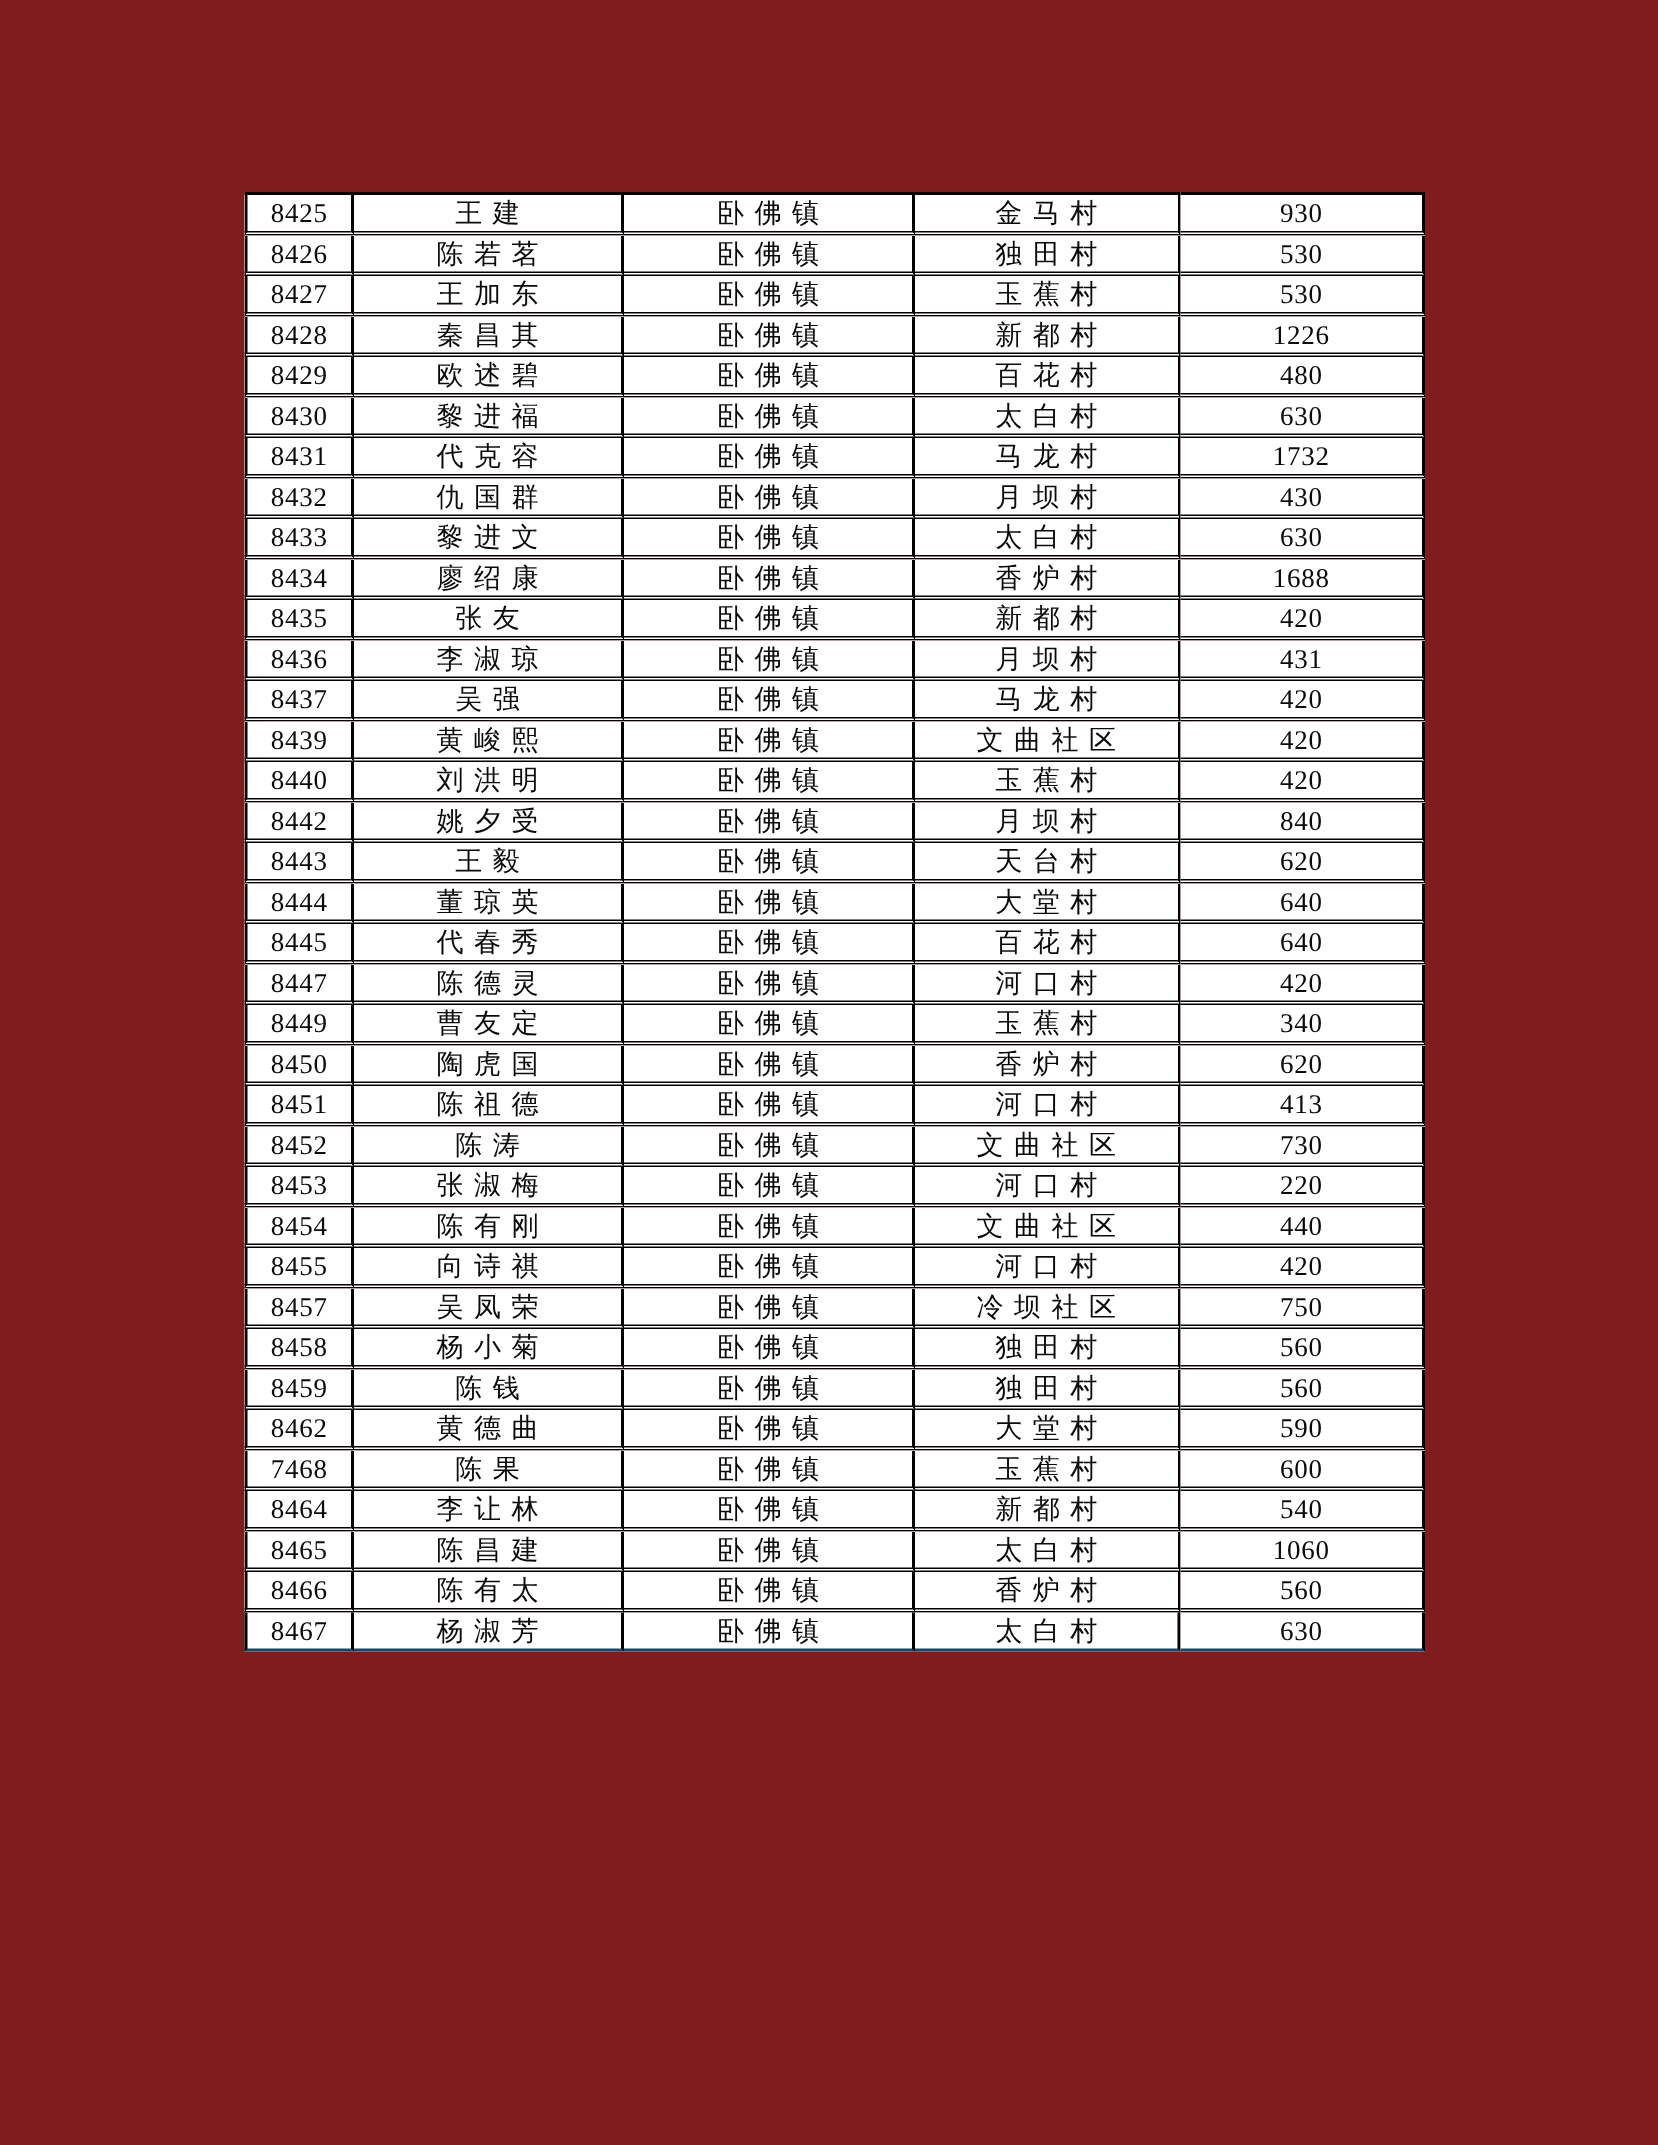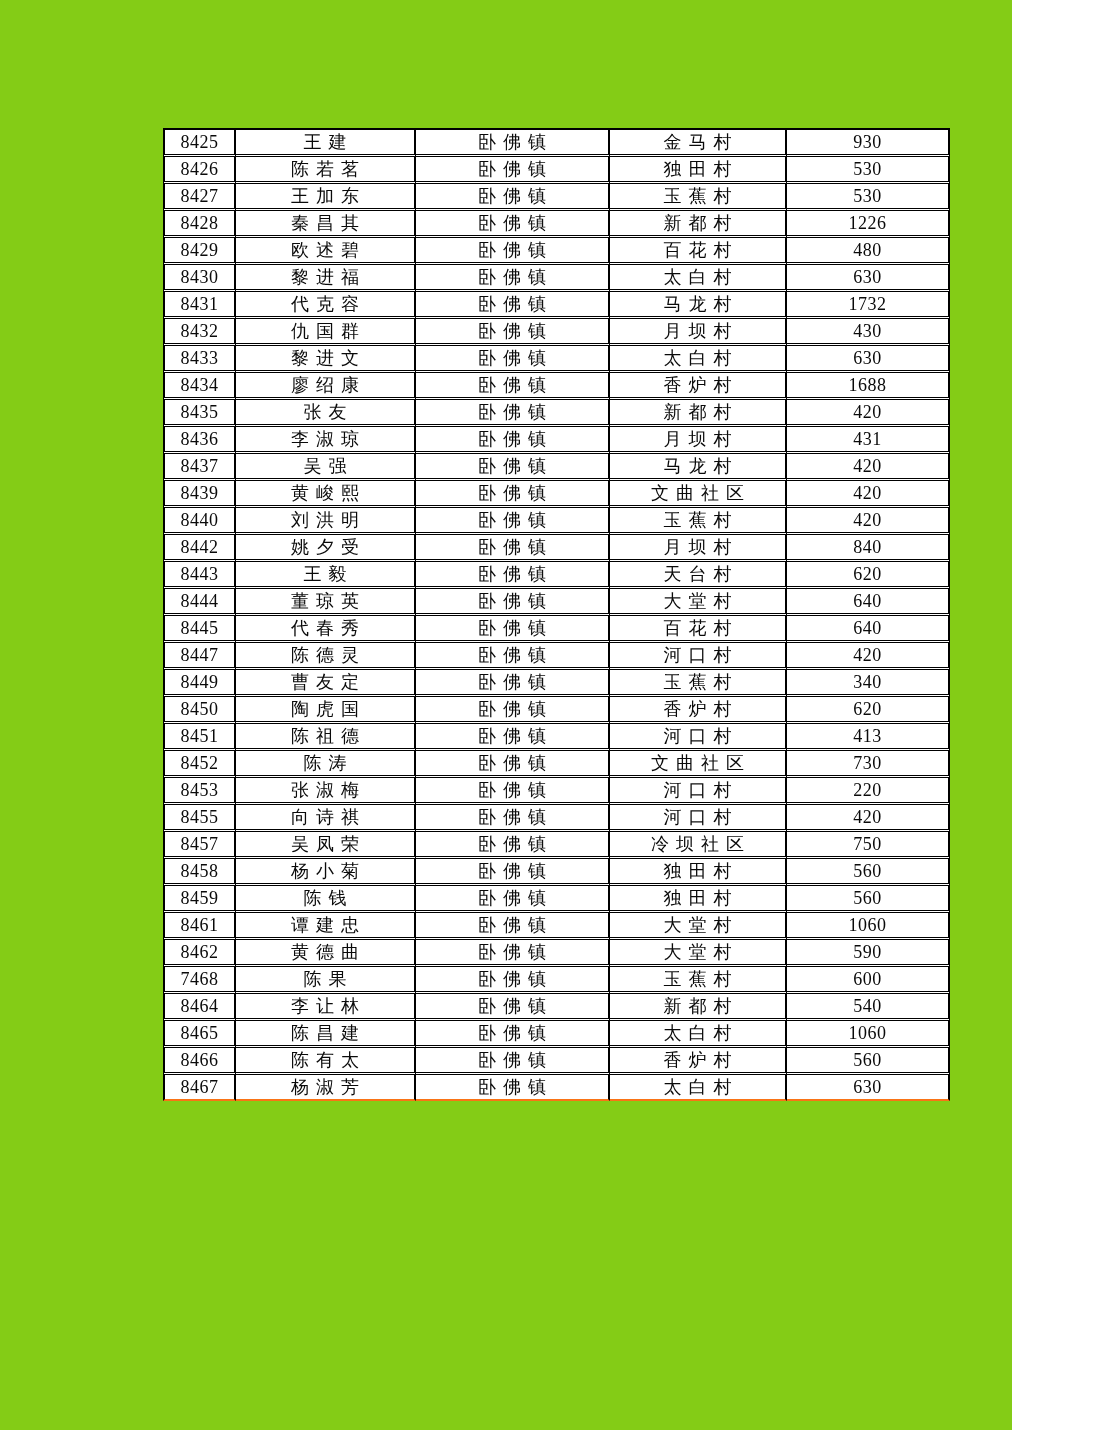--- a/index.html
+++ b/index.html
@@ -2,23 +2,23 @@
 <html><head>
 <meta charset="utf-8">
 <style>
   html, body {
     margin: 0;
     padding: 0;
     background: #ffffff;
   }
   .page {
     position: relative;
-    width: 1012px;
+    width: 1105px;
     height: 1430px;
-    background: #84cc16;
+    background: #7f1d1d;
     overflow: hidden;
   }
   table.records {
     position: absolute;
     left: 163px;
     top: 128px;
     width: 787px;
     table-layout: fixed;
     border-collapse: separate;
     border-spacing: 0;
@@ -38,21 +38,21 @@
     border-bottom: 3px double #000;
     background: #ffffff;
   }
   table.records td:first-child {
     border-left: 2px solid #000;
   }
   table.records tr:first-child td {
     border-top: 2px solid #000;
   }
   table.records tr:last-child td {
-    border-bottom: 2px solid #f97316;
+    border-bottom: 2px solid #0c4a6e;
   }
   
   .cjk {
     letter-spacing: 7px;
     margin-right: -7px;
   }
   .num {
     letter-spacing: 0.5px;
   }
 </style>
@@ -238,20 +238,27 @@
     <td><span class="num">730</span></td>
   </tr>
         <tr>
     <td><span class="num">8453</span></td>
     <td><span class="cjk">张淑梅</span></td>
     <td><span class="cjk">卧佛镇</span></td>
     <td><span class="cjk">河口村</span></td>
     <td><span class="num">220</span></td>
   </tr>
         <tr>
+    <td><span class="num">8454</span></td>
+    <td><span class="cjk">陈有刚</span></td>
+    <td><span class="cjk">卧佛镇</span></td>
+    <td><span class="cjk">文曲社区</span></td>
+    <td><span class="num">440</span></td>
+  </tr>
+        <tr>
     <td><span class="num">8455</span></td>
     <td><span class="cjk">向诗祺</span></td>
     <td><span class="cjk">卧佛镇</span></td>
     <td><span class="cjk">河口村</span></td>
     <td><span class="num">420</span></td>
   </tr>
         <tr>
     <td><span class="num">8457</span></td>
     <td><span class="cjk">吴凤荣</span></td>
     <td><span class="cjk">卧佛镇</span></td>
@@ -264,27 +271,20 @@
     <td><span class="cjk">卧佛镇</span></td>
     <td><span class="cjk">独田村</span></td>
     <td><span class="num">560</span></td>
   </tr>
         <tr>
     <td><span class="num">8459</span></td>
     <td><span class="cjk">陈钱</span></td>
     <td><span class="cjk">卧佛镇</span></td>
     <td><span class="cjk">独田村</span></td>
     <td><span class="num">560</span></td>
-  </tr>
-        <tr>
-    <td><span class="num">8461</span></td>
-    <td><span class="cjk">谭建忠</span></td>
-    <td><span class="cjk">卧佛镇</span></td>
-    <td><span class="cjk">大堂村</span></td>
-    <td><span class="num">1060</span></td>
   </tr>
         <tr>
     <td><span class="num">8462</span></td>
     <td><span class="cjk">黄德曲</span></td>
     <td><span class="cjk">卧佛镇</span></td>
     <td><span class="cjk">大堂村</span></td>
     <td><span class="num">590</span></td>
   </tr>
         <tr>
     <td><span class="num">7468</span></td>

